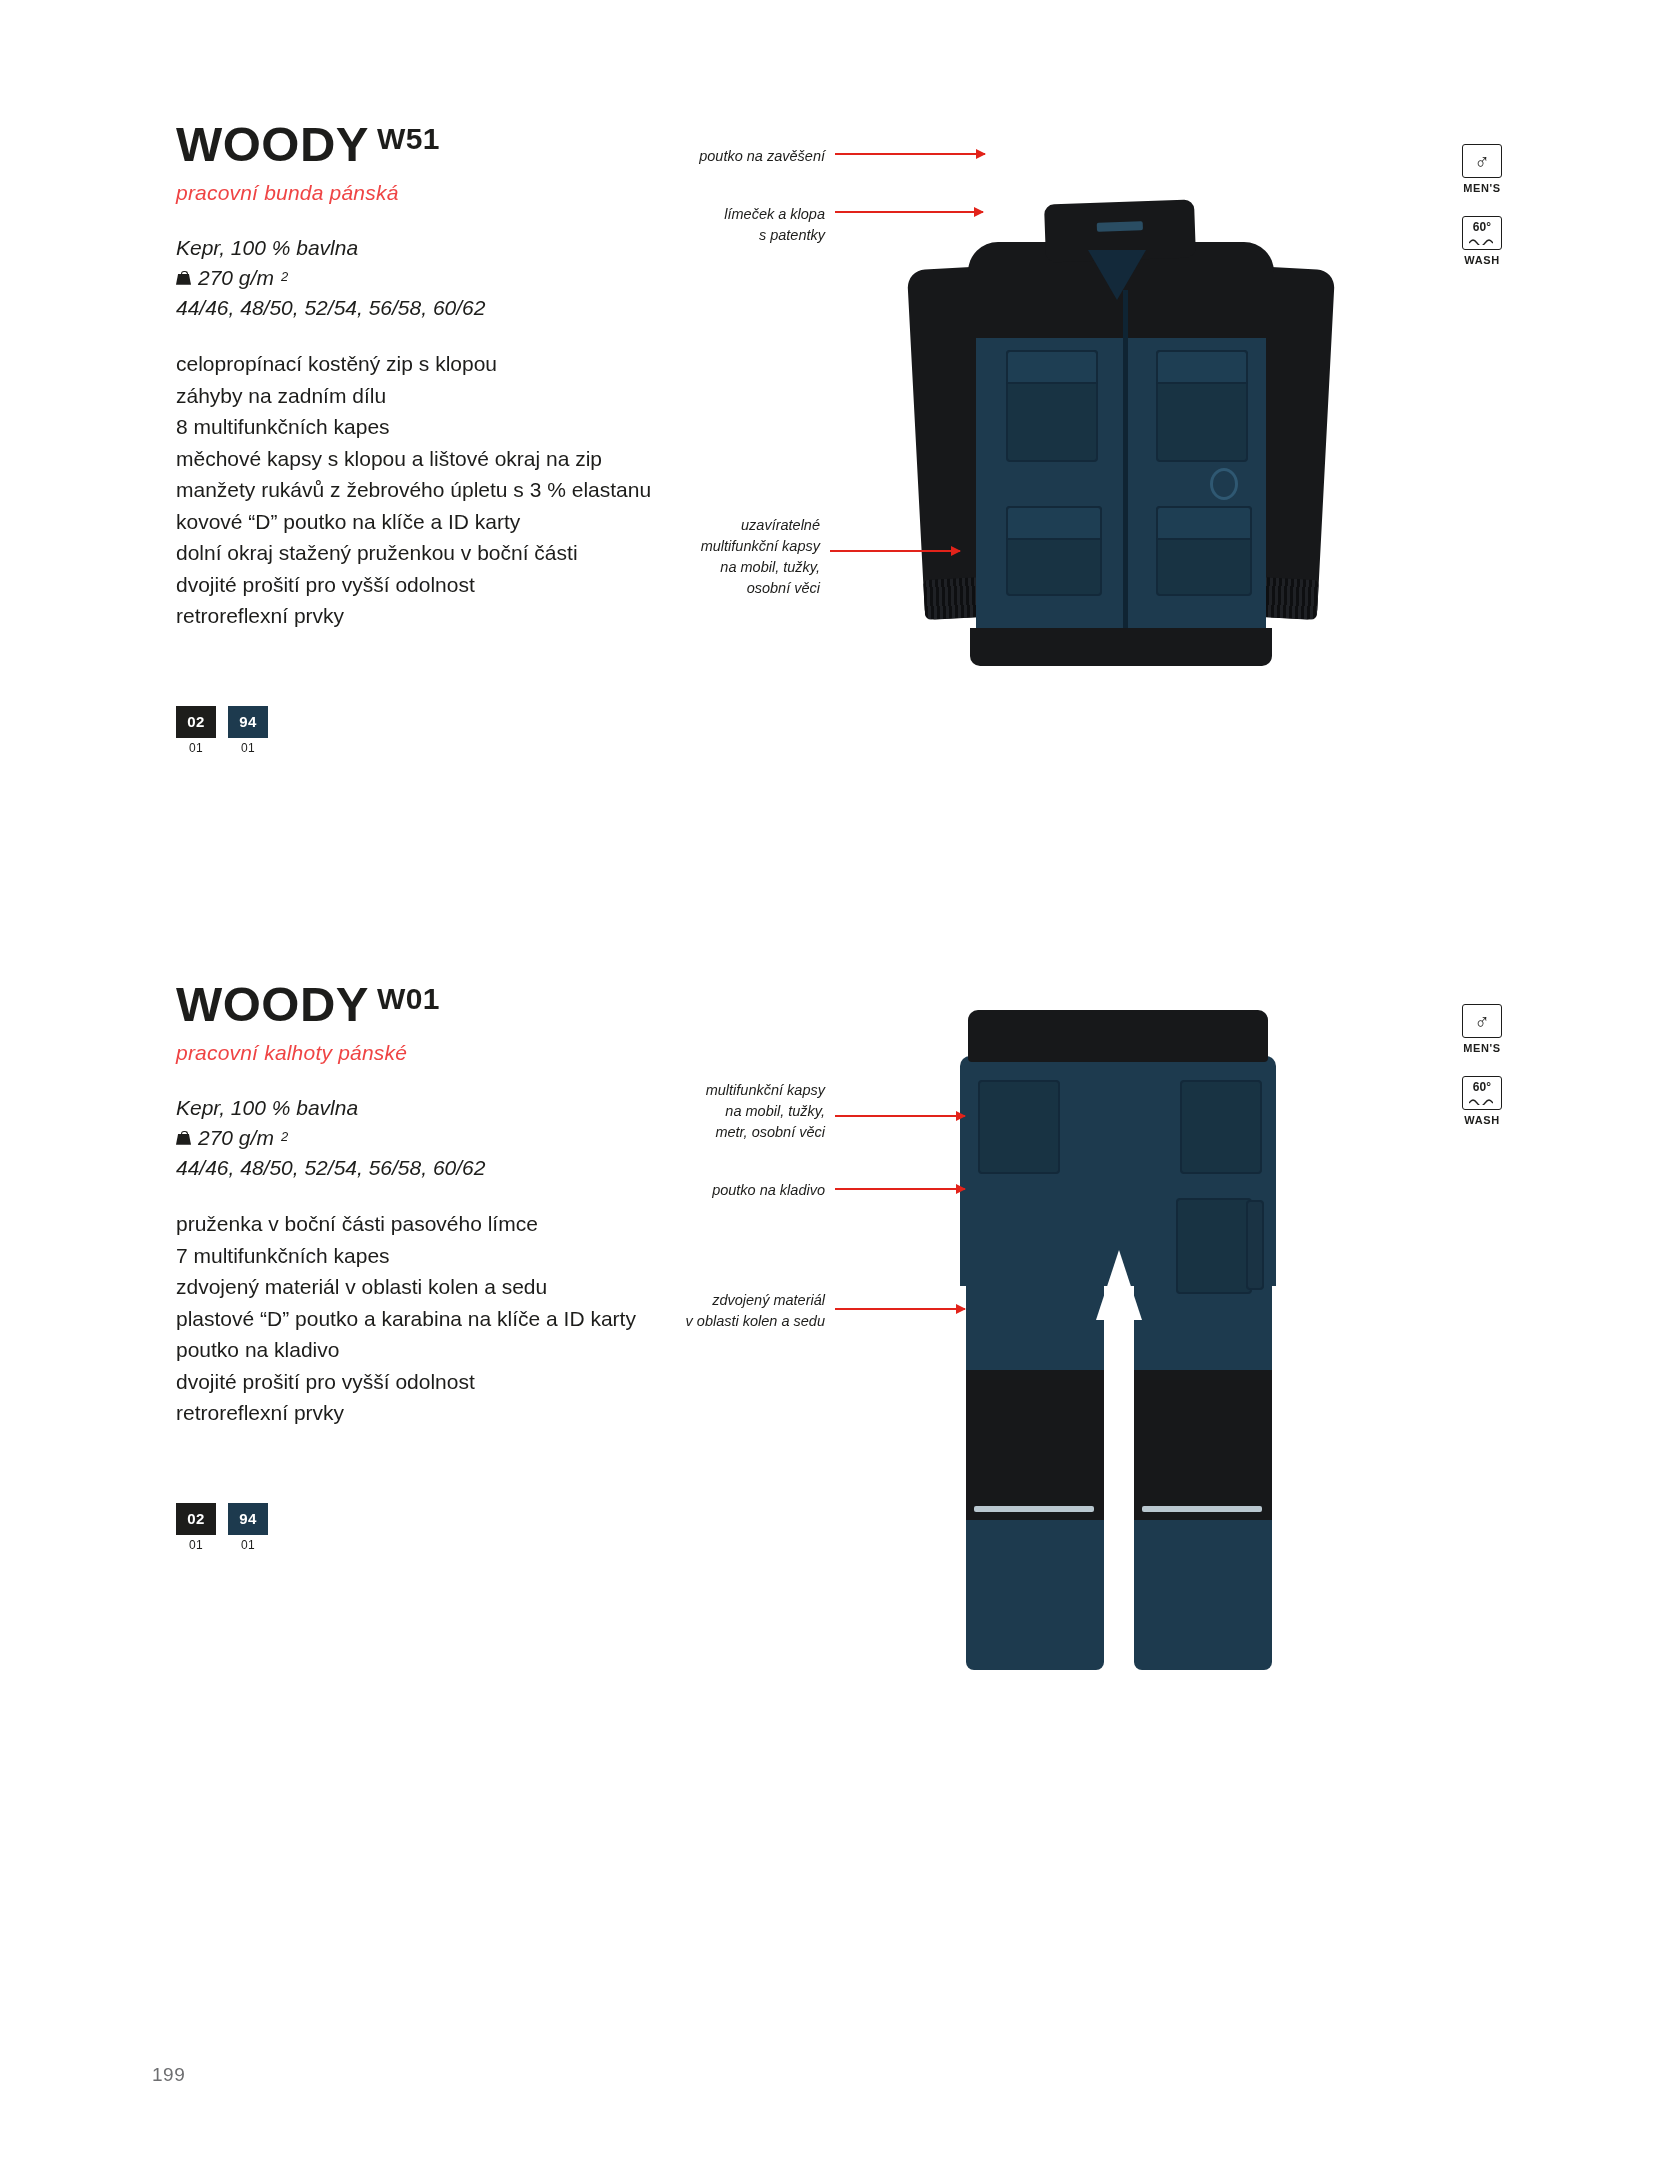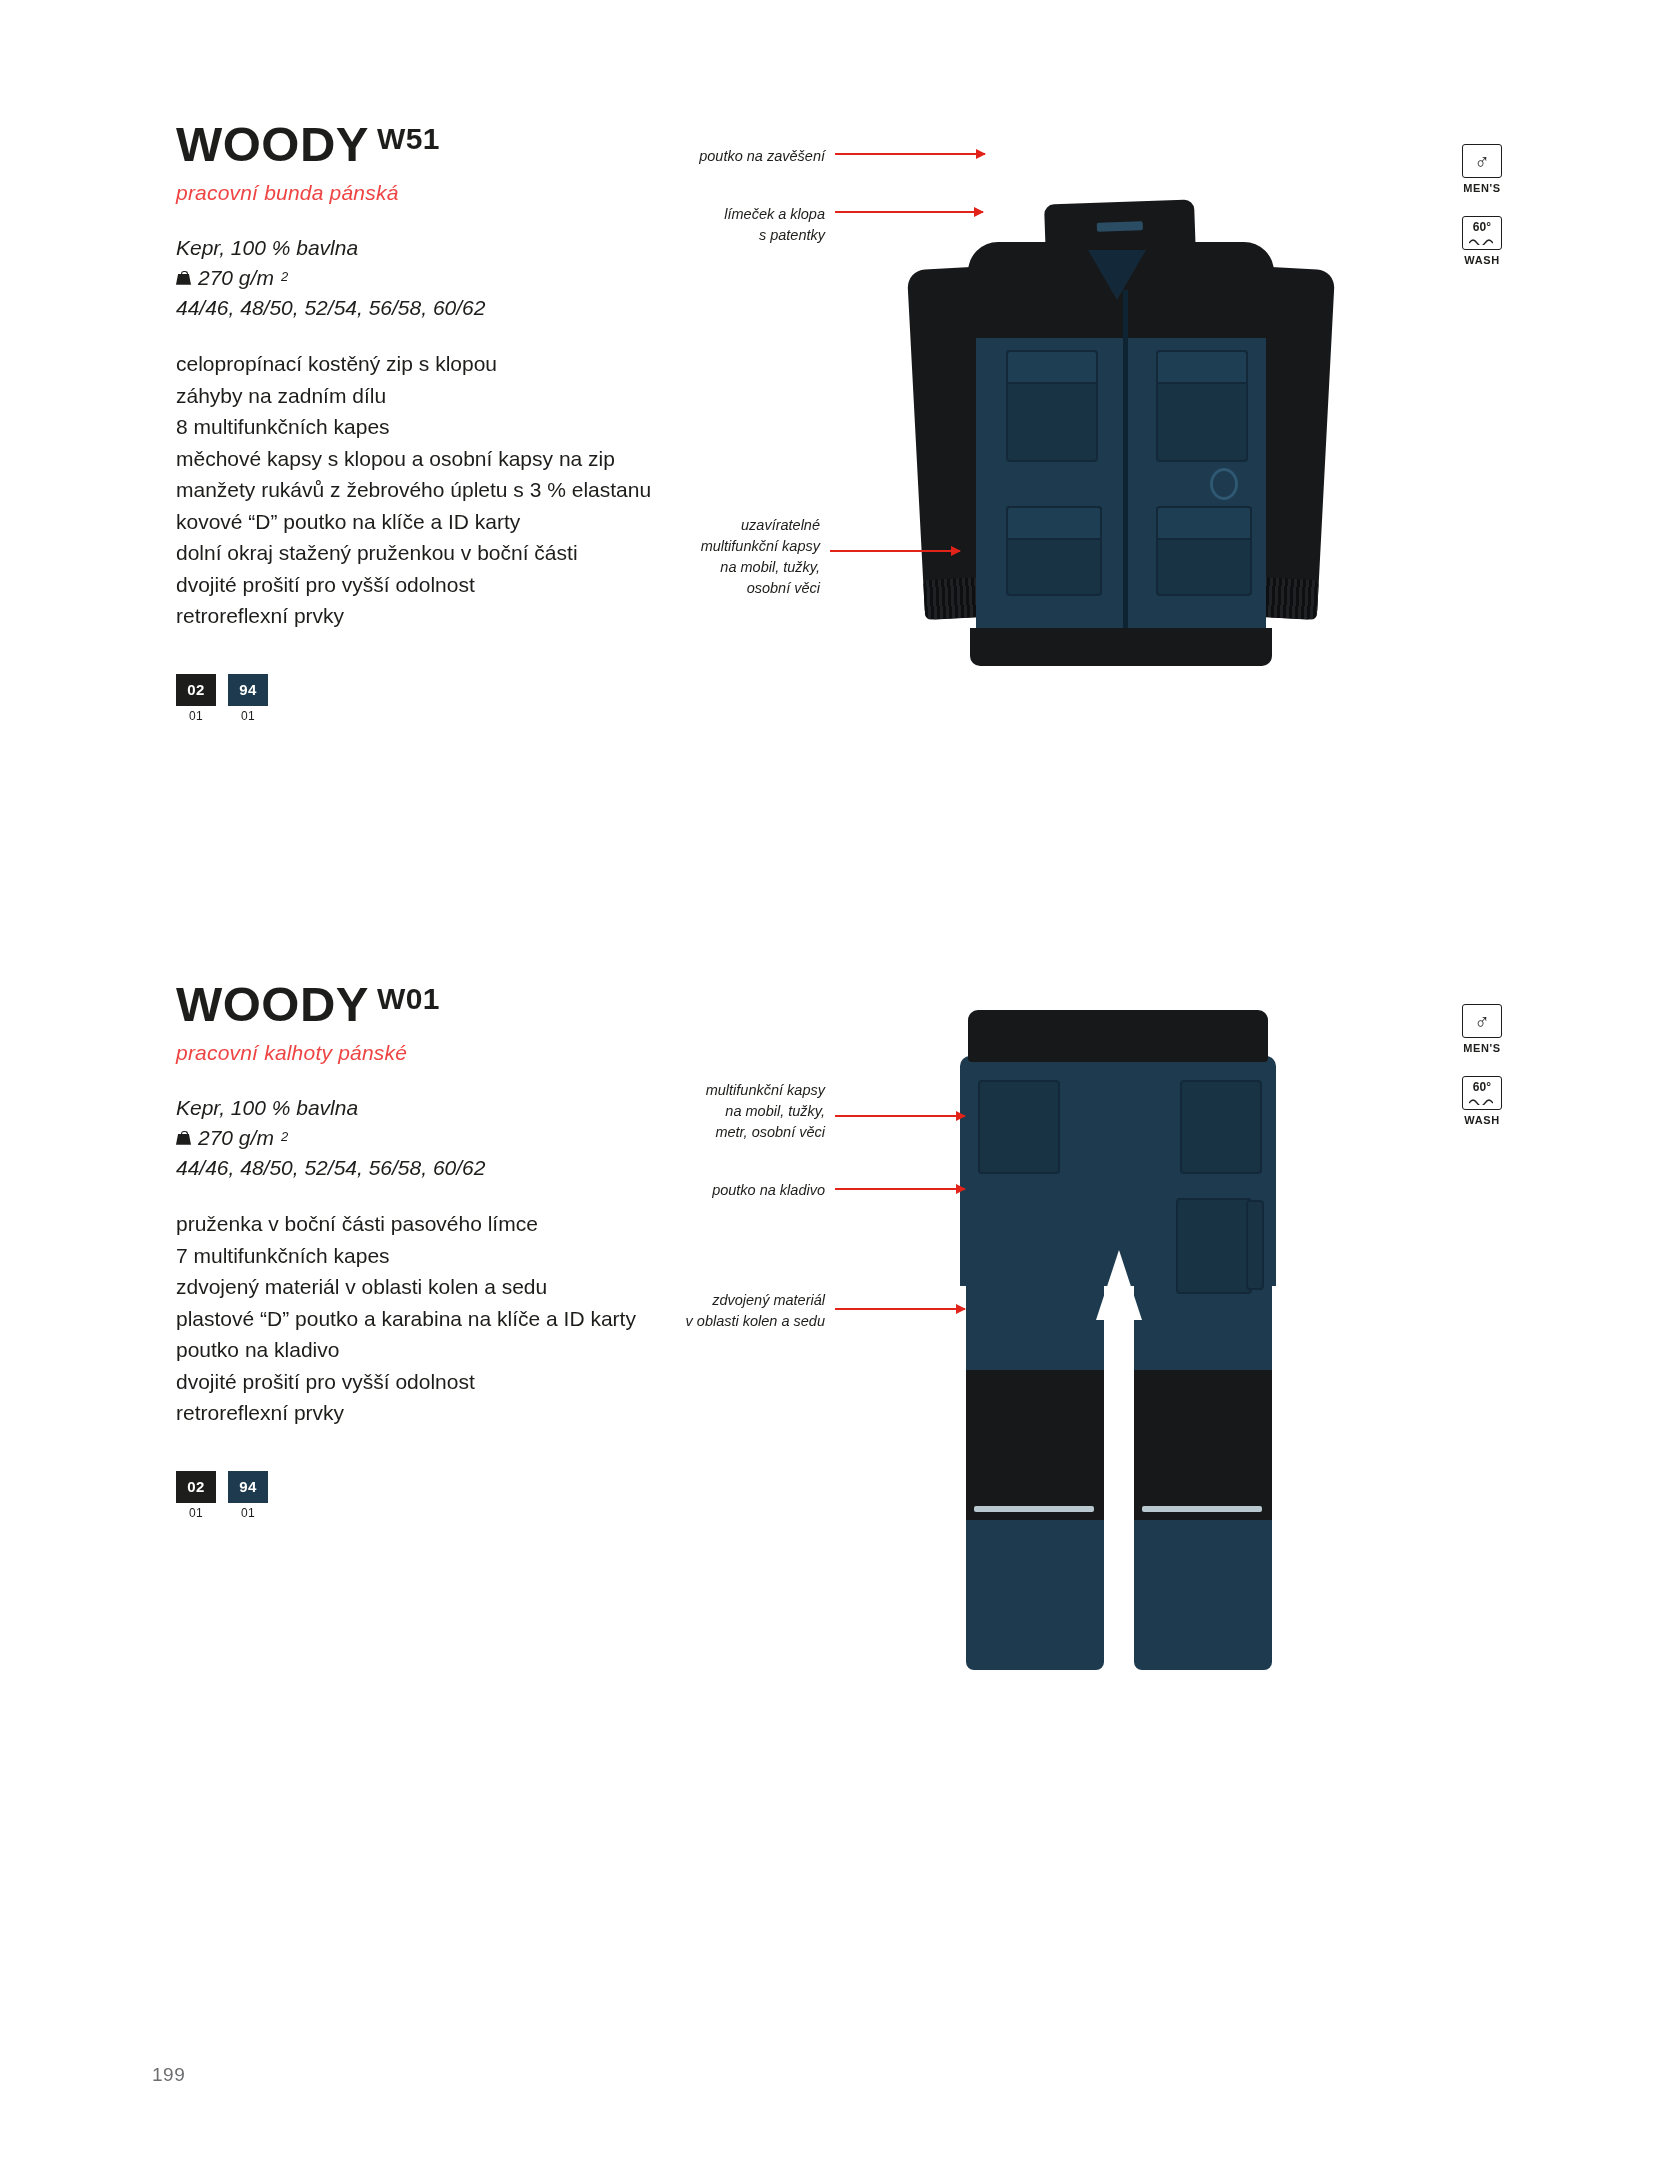--- a/index.html
+++ b/index.html
@@ -110,21 +110,21 @@
     line-height: 1.5;
     color: #1d1d1b;
   }
 
   
   .swatches {
     margin-top: 42px;
     display: flex;
     gap: 12px;
   }
-  .swatch { width: 40px; text-align: center; }
+  .swatch { width: 40px; text-align: center; margin-top: 32px; }
   .swatch .chip {
     width: 40px;
     height: 32px;
     display: flex;
     align-items: center;
     justify-content: center;
     font-size: 15px;
     font-weight: 700;
     color: #ffffff;
     letter-spacing: 0.3px;
@@ -438,21 +438,21 @@
           <span>270 g/m</span>
             <span class="sup">2</span>
         </div>
         <div>44/46, 48/50, 52/54, 56/58, 60/62</div>
       </div>
 
       <div class="features">
         <div>celopropínací kostěný zip s klopou</div>
         <div>záhyby na zadním dílu</div>
         <div>8 multifunkčních kapes</div>
-        <div>měchové kapsy s klopou a osobní kapsy na zip</div>
+        <div>měchové kapsy s klopou a lištové okraj na zip</div>
         <div>manžety rukávů z žebrového úpletu s 3 % elastanu</div>
         <div>kovové “D” poutko na klíče a ID karty</div>
         <div>dolní okraj stažený pruženkou v boční části</div>
         <div>dvojité prošití pro vyšší odolnost</div>
         <div>retroreflexní prvky</div>
       </div>
 
       <div class="swatches">
         <div class="swatch">
           <div class="chip" style="background:#1d1d1b">02</div>

